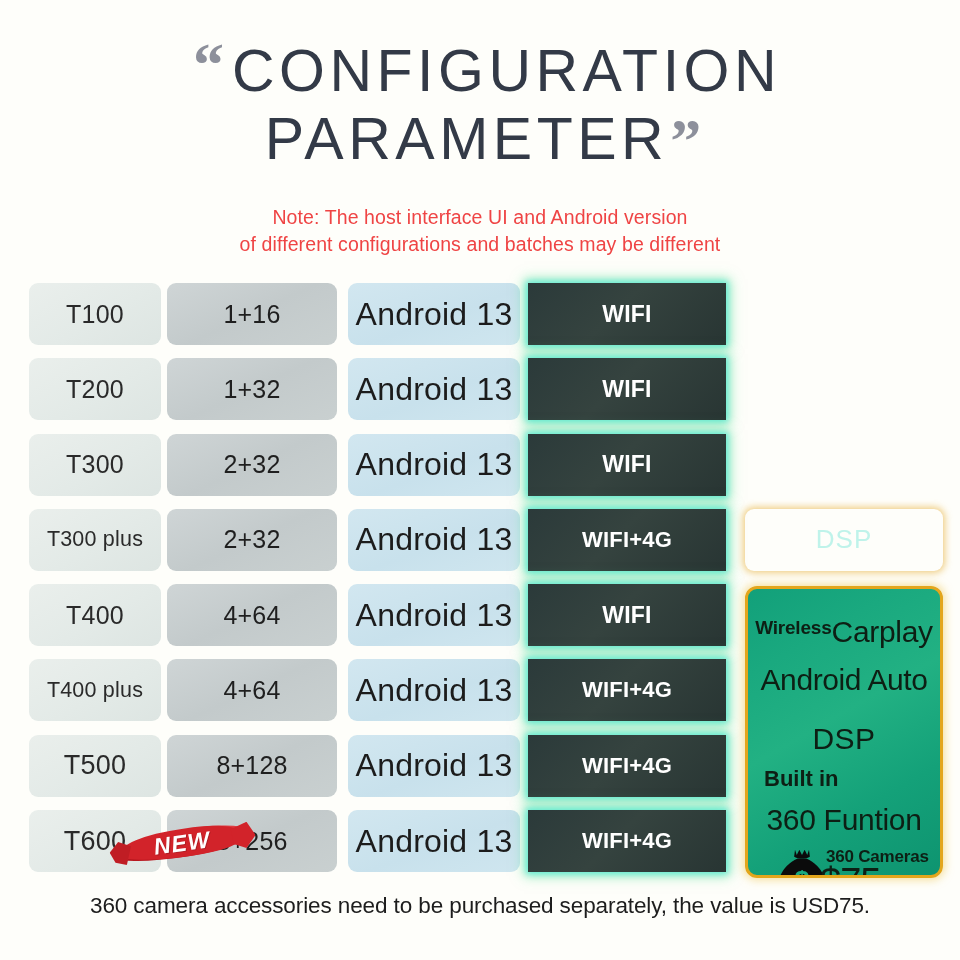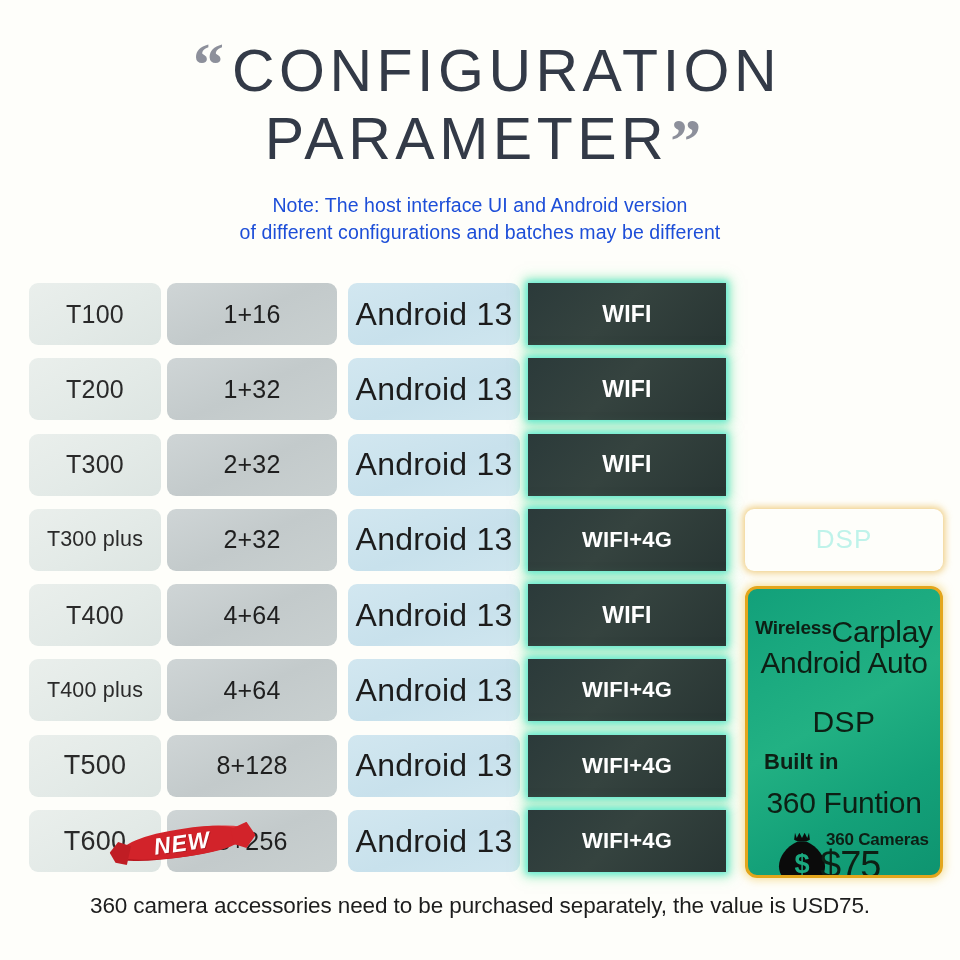--- a/index.html
+++ b/index.html
@@ -43,23 +43,23 @@
     font-weight: 700;
     letter-spacing: -2px;
     vertical-align: 0.06em;
     display: inline-block;
   }
   .qmark.open  { margin-right: 10px; transform: translateY(-2px); }
   .qmark.close { margin-left: 2px; transform: translateY(6px); }
 
   
   .note {
-    margin-top: 22px;
+    margin-top: 34px;
     text-align: center;
-    color: #1d4ed8;
+    color: #ef4444;
     font-size: 19.5px;
     line-height: 1.38;
     letter-spacing: 0.1px;
   }
 
   
   .table {
     position: absolute;
     left: 0;
     top: 283px;
@@ -223,21 +223,21 @@
   }
   .promo-carplay {
     font-size: 30px;
     font-weight: 400;
     letter-spacing: -0.3px;
   }
   .promo-aauto {
     display: block;
     font-size: 30px;
     line-height: 1.08;
-    margin-top: 0;
+    margin-top: 17px;
     letter-spacing: -0.4px;
   }
   .promo-dsp {
     display: block;
     font-size: 30px;
     margin-top: 26px;
     letter-spacing: 0.5px;
   }
   .promo-builtin {
     display: block;

